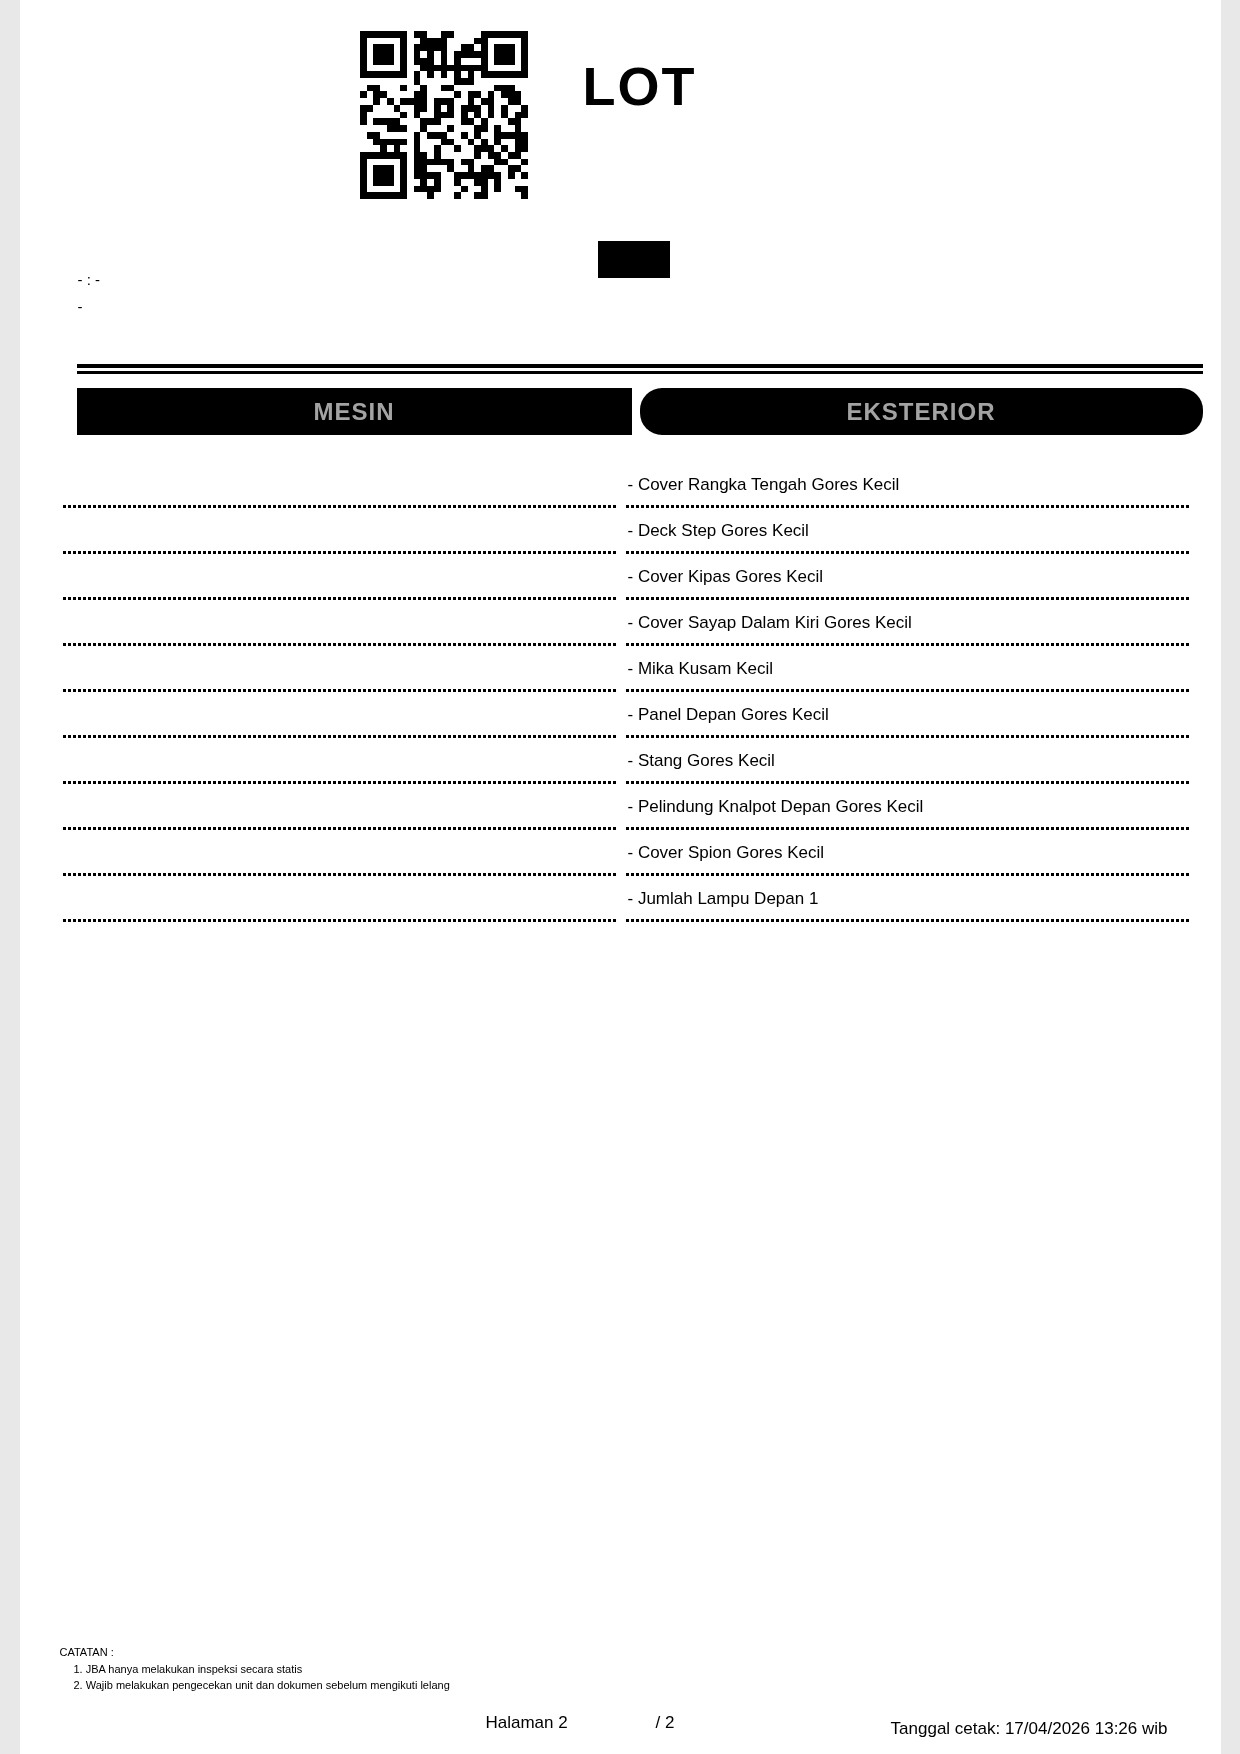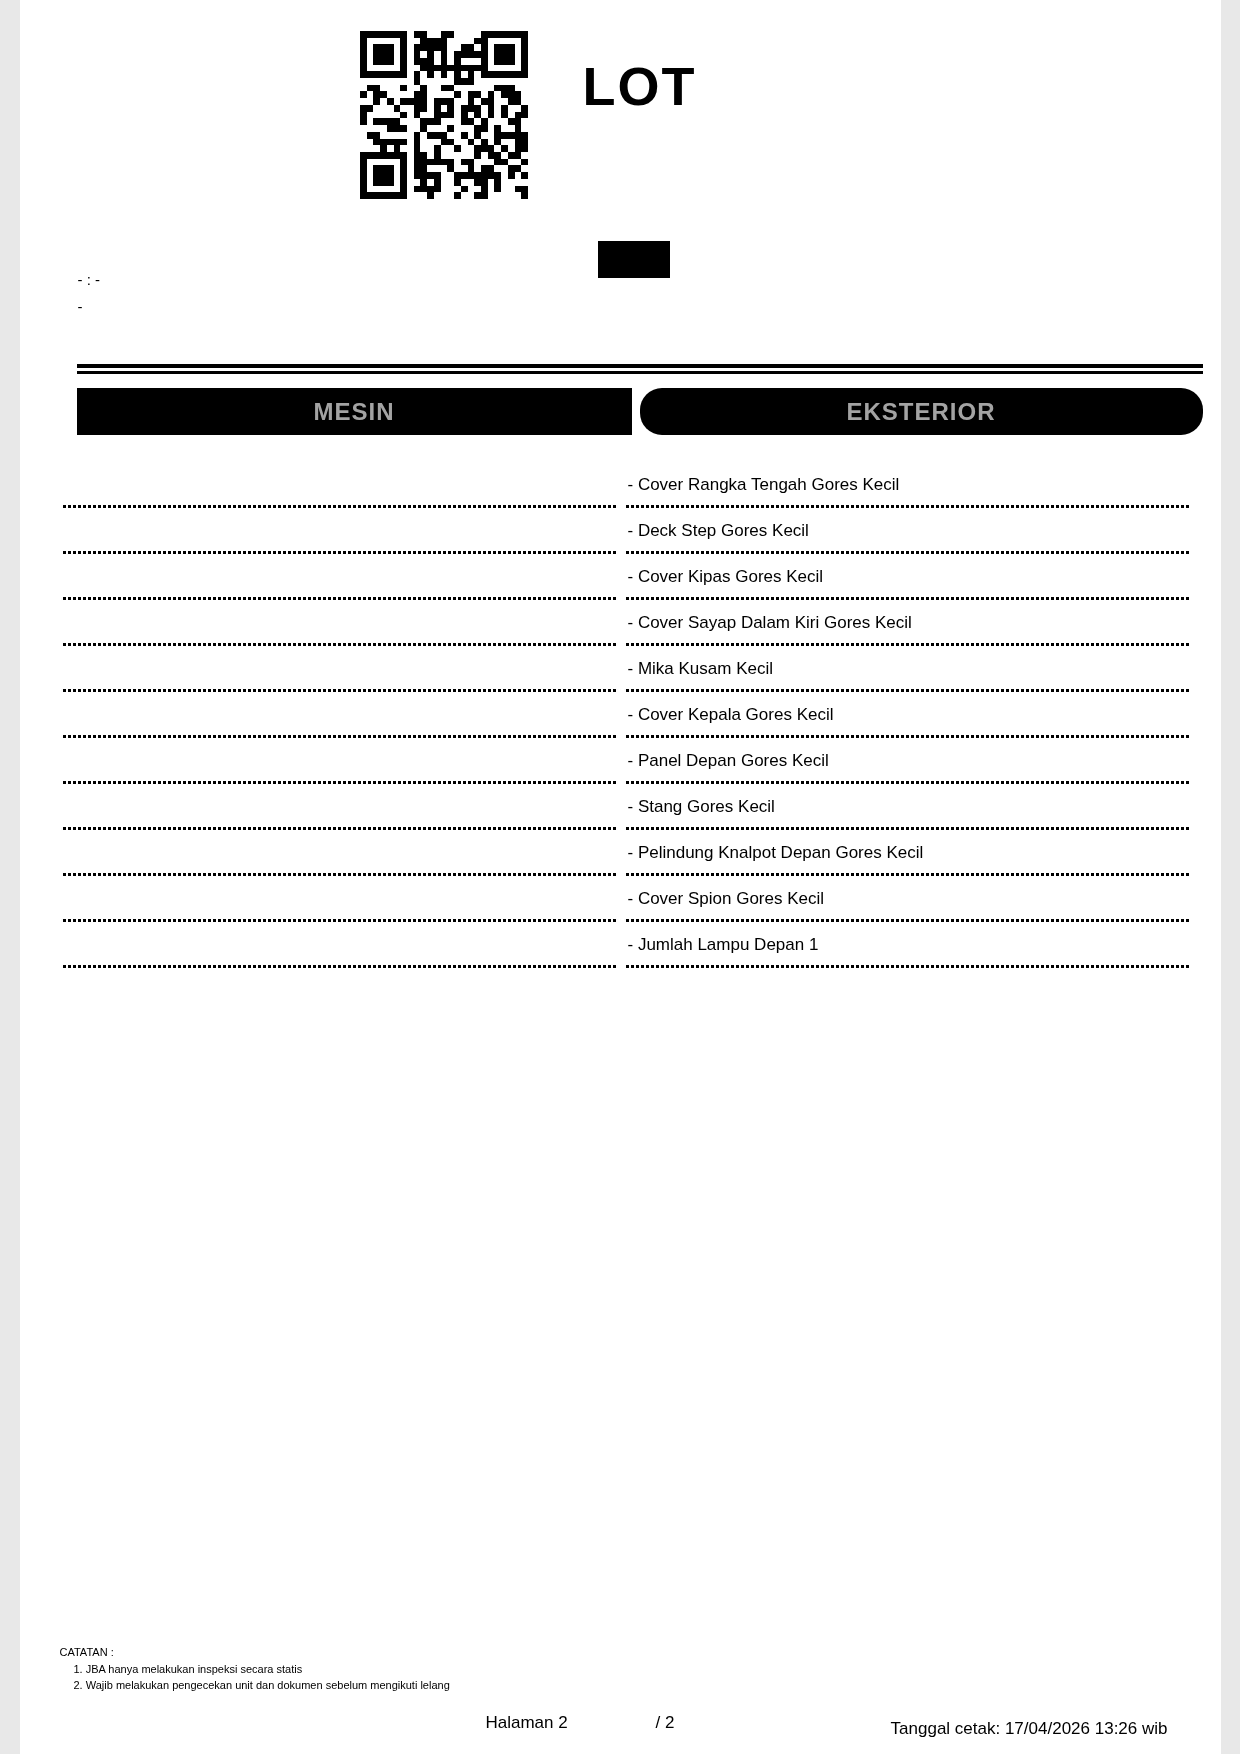--- a/index.html
+++ b/index.html
@@ -451,27 +451,20 @@
       <div class="cell left"></div>
       <div class="gap"></div>
       <div class="cell right">
         <span class="item">- Mika Kusam Kecil</span>
       </div>
     </div>
     <div class="row">
       <div class="cell left"></div>
       <div class="gap"></div>
       <div class="cell right">
-        <span class="item">- Cover Kepala Gores Kecil</span>
-      </div>
-    </div>
-    <div class="row">
-      <div class="cell left"></div>
-      <div class="gap"></div>
-      <div class="cell right">
         <span class="item">- Panel Depan Gores Kecil</span>
       </div>
     </div>
     <div class="row">
       <div class="cell left"></div>
       <div class="gap"></div>
       <div class="cell right">
         <span class="item">- Stang Gores Kecil</span>
       </div>
     </div>

